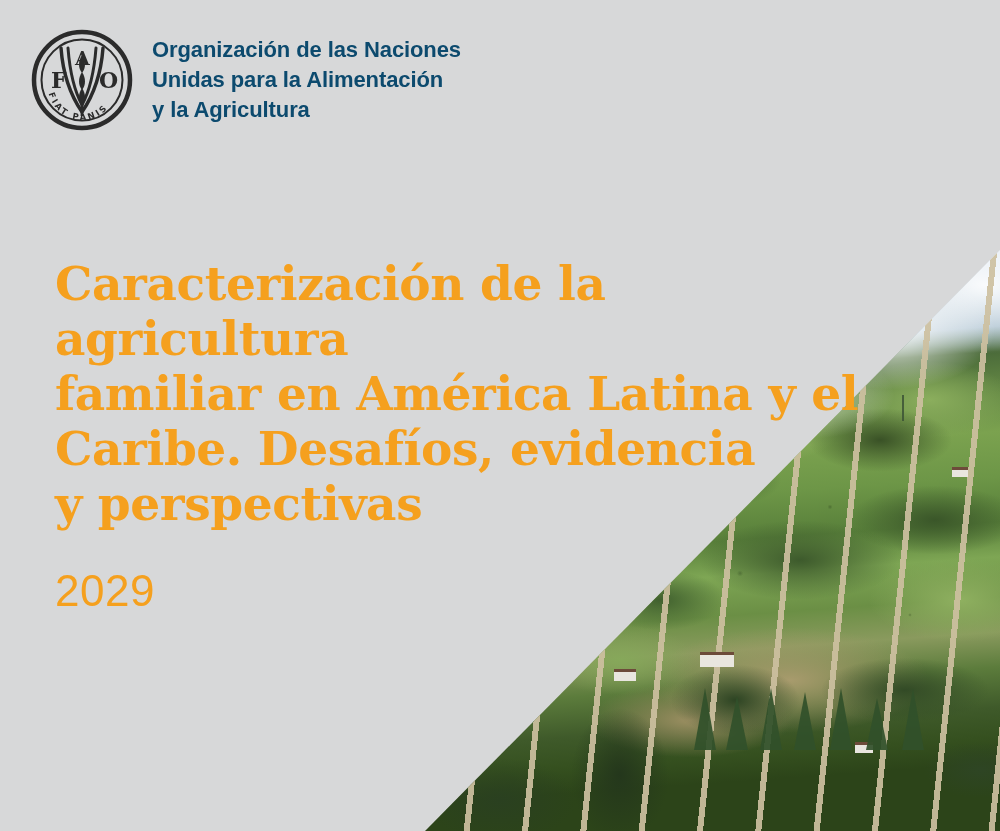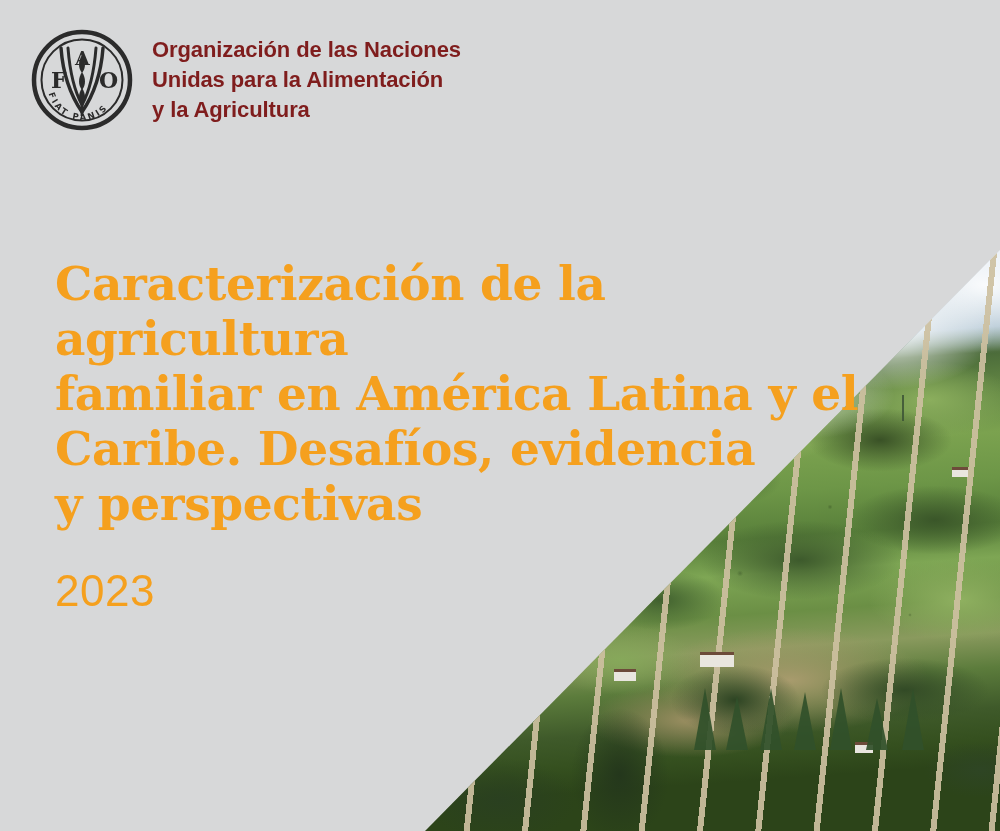--- a/index.html
+++ b/index.html
@@ -132,21 +132,21 @@
     left: 30px;
     top: 28px;
     display: flex;
     align-items: flex-start;
     gap: 18px;
   }
   .fao-mark { width: 104px; height: 104px; flex: none; display: block; }
   .org-name {
     margin: 0;
     padding-top: 7px;
-    color: #7f1d1d;
+    color: #0c4a6e;
     font-size: 22px;
     font-weight: bold;
     line-height: 1.36;
     letter-spacing: -0.1px;
     white-space: pre-line;
   }
 
   
   .title-block {
     position: absolute;
@@ -232,16 +232,16 @@
     <p class="org-name">Organización de las Naciones
 Unidas para la Alimentación
 y la Agricultura</p>
   </div>
 
   <div class="title-block">
     <h1 class="cover-title">Caracterización de la agricultura
 familiar en América Latina y el
 Caribe. Desafíos, evidencia
 y perspectivas</h1>
-    <p class="cover-year">2023</p>
+    <p class="cover-year">2029</p>
   </div>
 
 </div>
 
 </body></html>

